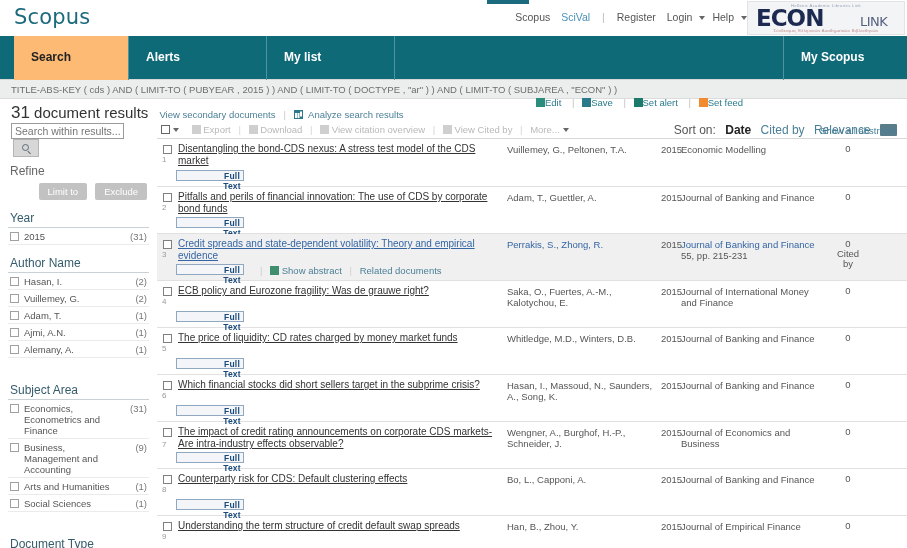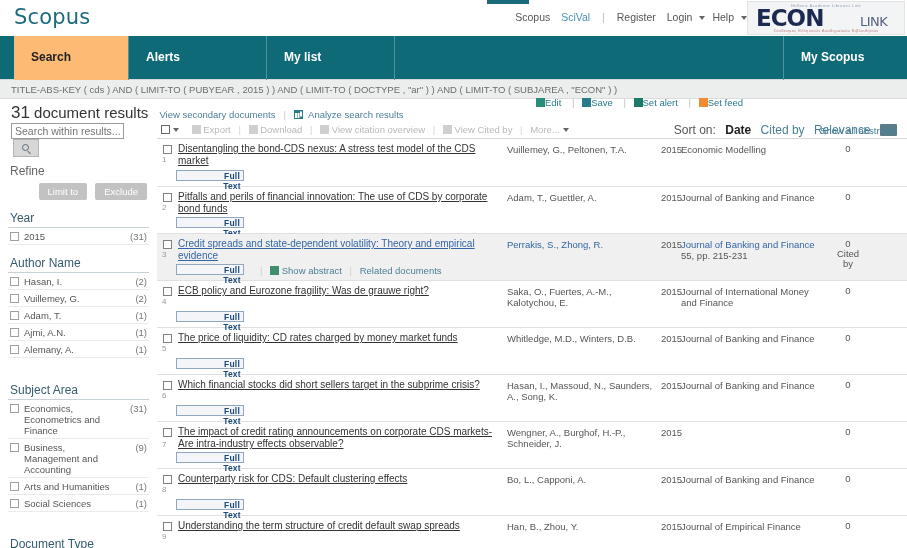--- a/index.html
+++ b/index.html
@@ -433,20 +433,21 @@
         <span class="rcited"><span>0</span></span>
         <span class="ftbtn">Full Text</span>
       </div>
 
       <div class="row" style="height:46px;">
         <span class="rcb"></span>
         <span class="rnum" style="top:18px;">7</span>
         <a href="#" class="rtitle">The impact of credit rating announcements on corporate CDS markets-Are intra-industry effects observable?</a>
         <span class="rauthors">Wengner, A., Burghof, H.-P., Schneider, J.</span>
         <span class="ryear">2015</span>
+        <span class="rsource"><span class="srcname">Journal of Economics and Business</span></span>
         <span class="rcited"><span>0</span></span>
         <span class="ftbtn">Full Text</span>
       </div>
 
       <div class="row" style="height:44px;">
         <span class="rcb"></span>
         <span class="rnum">8</span>
         <a href="#" class="rtitle">Counterparty risk for CDS: Default clustering effects</a>
         <span class="rauthors">Bo, L., Capponi, A.</span>
         <span class="ryear">2015</span>

